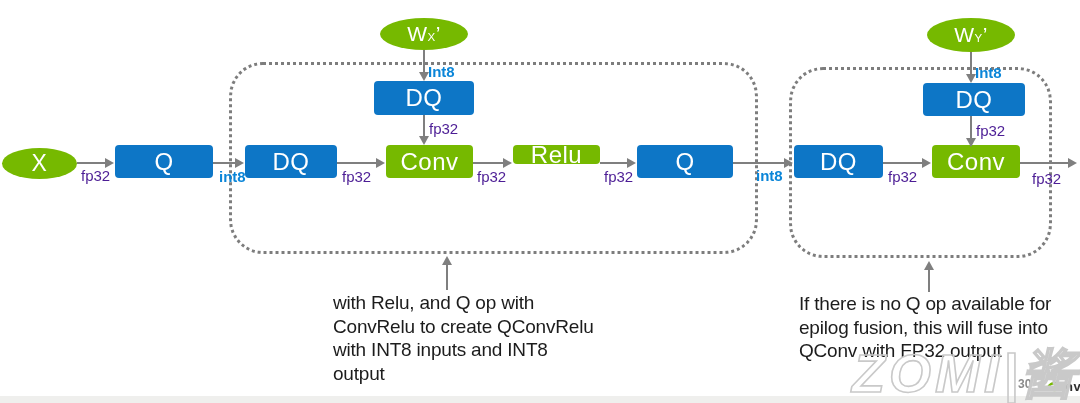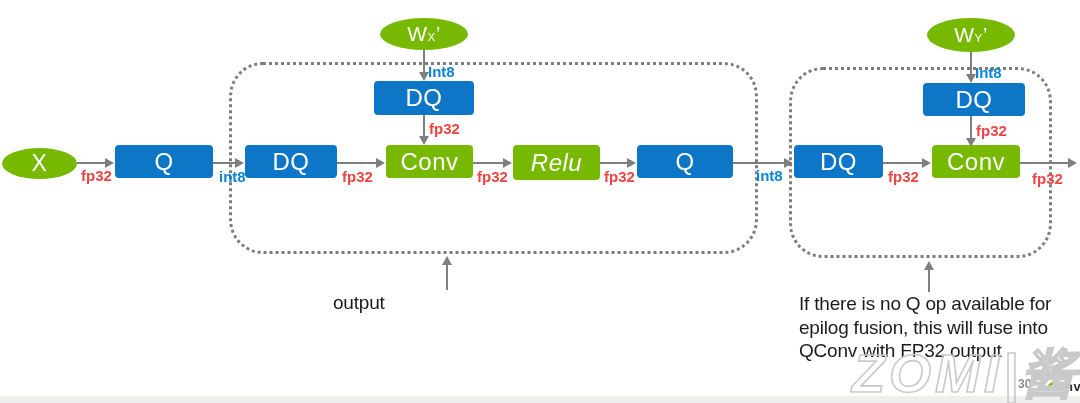--- a/index.html
+++ b/index.html
@@ -13,21 +13,21 @@
     position:absolute; display:flex; align-items:center; justify-content:center;
     color:#ffffff; font-size:24px; font-weight:400; border-radius:4px;
     letter-spacing:0.5px;
   }
   .blue  { background:var(--blue); }
   .green { background:var(--green); }
   .ellipse { border-radius:50%; }
   .node sub { font-size:0.55em; transform:translateY(3px); }
   
   .elabel {
-    position:absolute; font-size:15px; font-weight:700; color:#ef4444;
+    position:absolute; font-size:15px; font-weight:400; color:#4c1d95;
     white-space:nowrap;
   }
   .elabel.blue-text { color:var(--int8blue); font-weight:700; }
   
   .fusion {
     position:absolute; border:3px dotted var(--dotgray); border-radius:34px;
     background:transparent;
   }
   
   .ha { position:absolute; height:2px; background:var(--arrow); }
@@ -81,21 +81,21 @@
 <div class="node blue" style="left:245px; top:145px; width:92px; height:33px;">DQ</div>
 
 <div class="ha" style="left:337px; top:162px; width:40px;"></div>
 <div class="elabel" style="left:342px; top:168px;">fp32</div>
 
 <div class="node green" style="left:386px; top:145px; width:87px; height:33px;">Conv</div>
 
 <div class="ha" style="left:473px; top:162px; width:31px;"></div>
 <div class="elabel" style="left:477px; top:168px;">fp32</div>
 
-<div class="node green" style="left:513px; top:145px; width:87px; height:35px;font-style:italic;">Relu</div>
+<div class="node green" style="left:513px; top:145px; width:87px; height:19px;">Relu</div>
 
 <div class="ha" style="left:600px; top:162px; width:28px;"></div>
 <div class="elabel" style="left:604px; top:168px;">fp32</div>
 
 <div class="node blue" style="left:637px; top:145px; width:96px; height:33px;">Q</div>
 
 <div class="ha" style="left:733px; top:162px; width:52px;"></div>
 <div class="elabel blue-text" style="left:756px; top:167px;">int8</div>
 
 <div class="node blue" style="left:794px; top:145px; width:89px; height:33px;">DQ</div>
@@ -127,20 +127,23 @@
 <div class="va down" style="left:970px; top:52px; height:23px;"></div>
 <div class="elabel blue-text" style="left:975px; top:64px;">Int8</div>
 <div class="node blue" style="left:923px; top:83px; width:102px; height:33px;">DQ</div>
 <div class="va down" style="left:970px; top:116px; height:23px;"></div>
 <div class="elabel" style="left:976px; top:122px;">fp32</div>
 
 <div class="va up" style="left:446px; top:264px; height:26px;"></div>
 <div class="va up" style="left:928px; top:269px; height:23px;"></div>
 
 <div class="annot" style="left:333px; top:291px; width:300px;">
+  <div>with Relu, and Q op with</div>
+  <div>ConvRelu to create QConvRelu</div>
+  <div>with INT8 inputs and INT8</div>
   <div>output</div>
 </div>
 <div class="annot" style="left:799px; top:292px; width:290px;">
   <div>If there is no Q op available for</div>
   <div>epilog fusion, this will fuse into</div>
   <div>QConv with FP32 output</div>
 </div>
 
 <div class="watermark" style="left:852px; top:338px;">ZOMI|酱</div>
 

